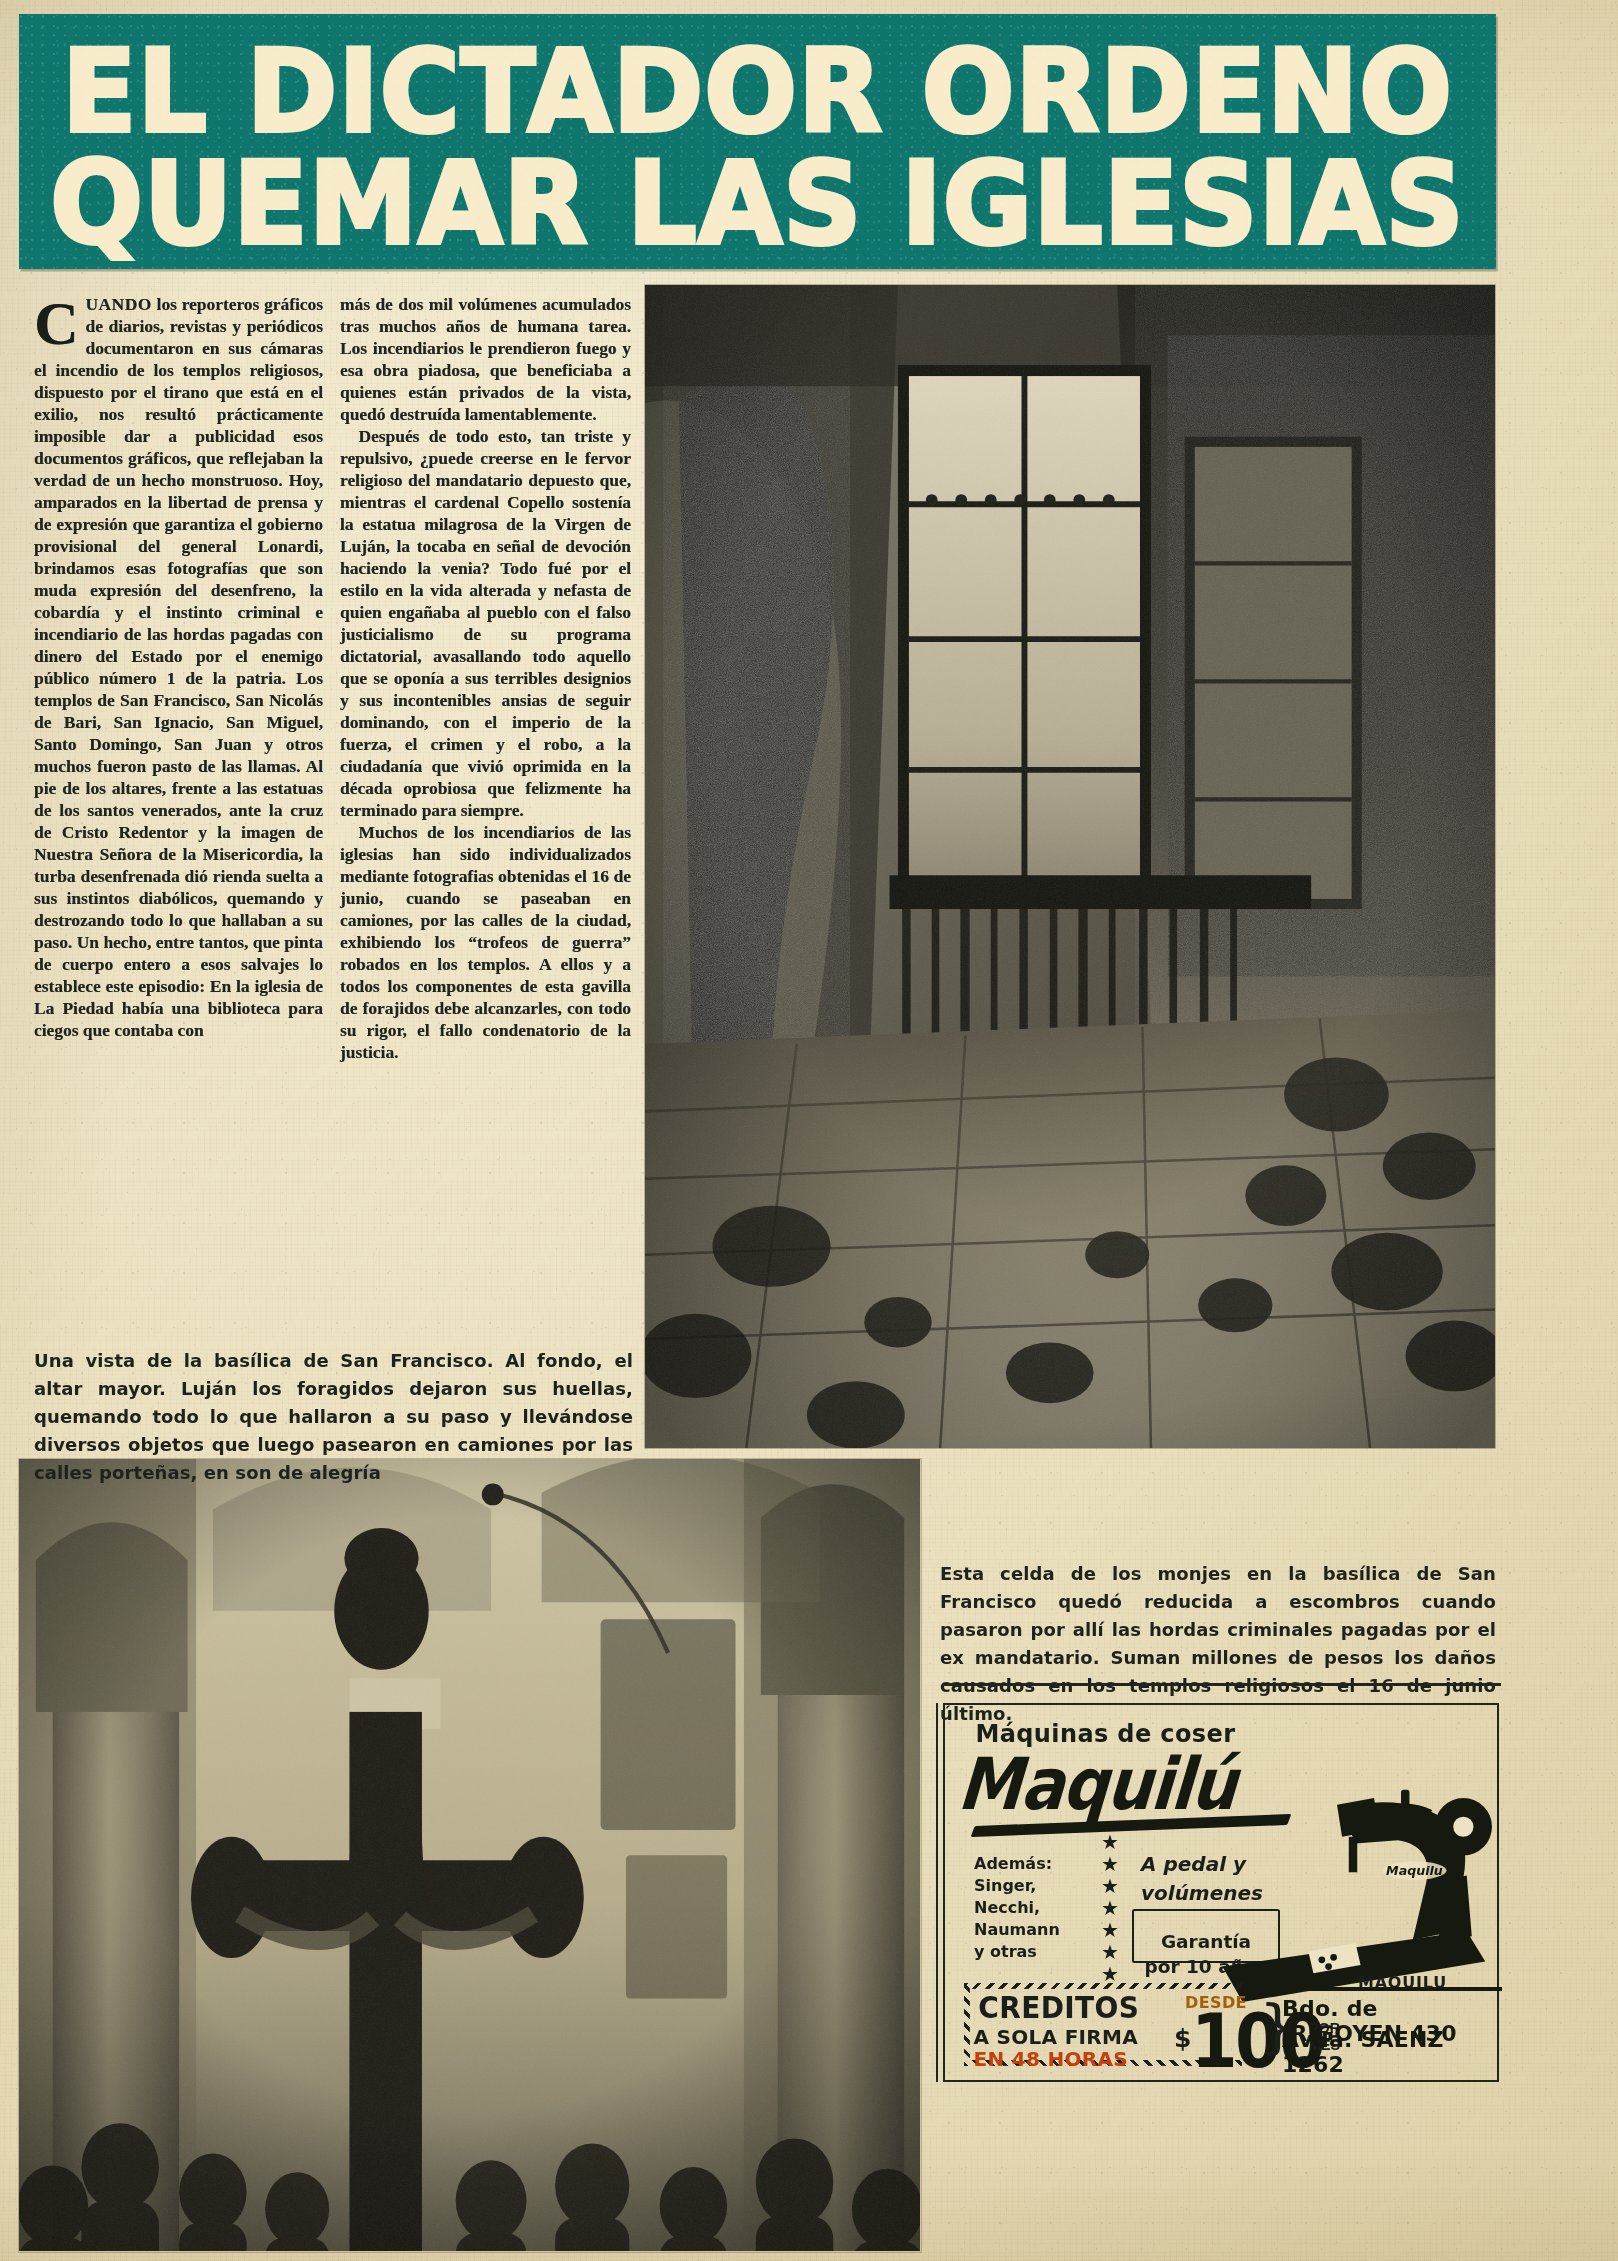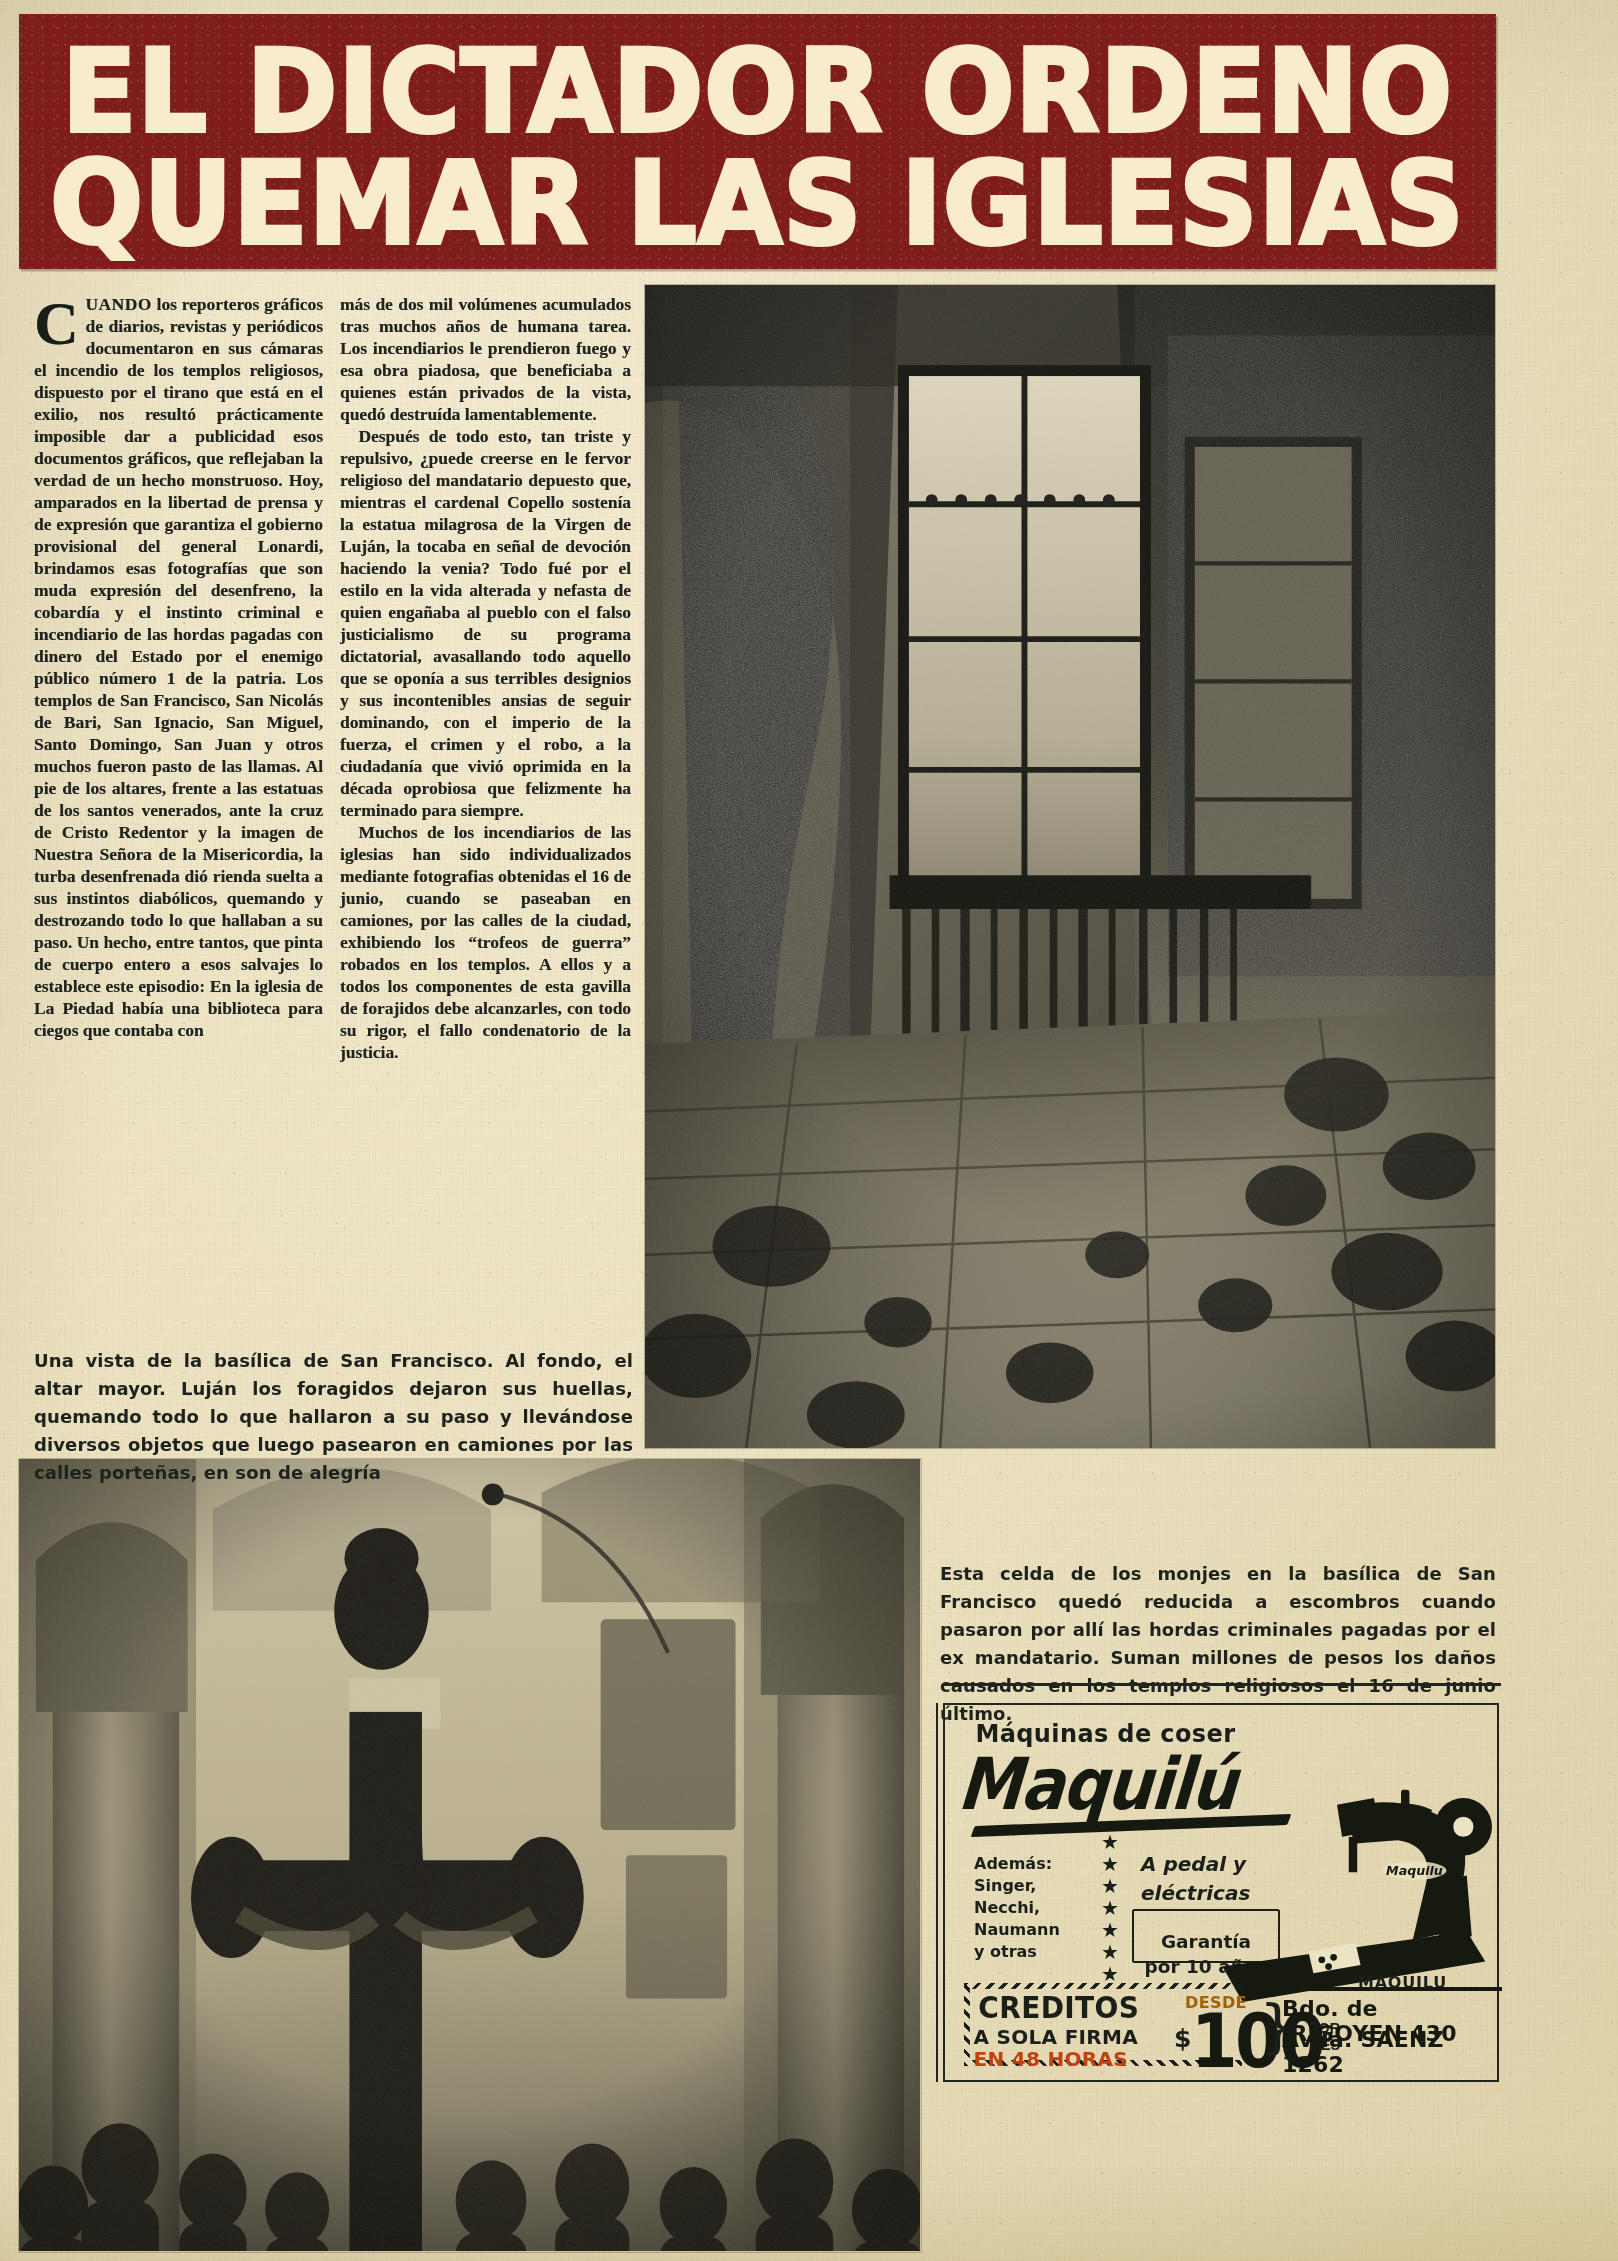--- a/index.html
+++ b/index.html
@@ -31,21 +31,21 @@
       radial-gradient(circle at 37% 23%, rgba(90,70,30,.4) 0 0.8px, transparent 0.8px),
       radial-gradient(circle at 61% 46%, rgba(90,70,30,.45) 0 0.8px, transparent 0.8px),
       radial-gradient(circle at 83% 71%, rgba(90,70,30,.4) 0 0.8px, transparent 0.8px),
       radial-gradient(circle at 24% 88%, rgba(90,70,30,.45) 0 0.8px, transparent 0.8px);
     background-size: 31px 35px, 45px 40px, 51px 50px, 36px 56px, 60px 45px;
   }
 
   
   #banner {
     position:absolute; left:18.5px; top:13.5px; width:1477px; height:255px;
-    background:#7f1d1d;
+    background:#0f766e;
     box-shadow: 1.7px 2.5px 0 rgba(0,0,0,.25);
   }
   #banner::after{
     content:""; position:absolute; inset:0; opacity:.30; mix-blend-mode:screen;
     background-image:
       radial-gradient(circle at 18% 31%, rgba(200,195,170,.55) 0 1px, transparent 1.1px),
       radial-gradient(circle at 67% 12%, rgba(200,195,170,.45) 0 0.9px, transparent 1px),
       radial-gradient(circle at 44% 78%, rgba(200,195,170,.5) 0 0.9px, transparent 1px);
     background-size: 11px 9.3px, 14.3px 12.6px, 16px 17.7px;
   }
@@ -502,21 +502,21 @@
     <span>★</span>
     <span>★</span>
     <span>★</span>
     <span>★</span>
     <span>★</span>
     <span>★</span>
   </div>
 
   <div class="ad-feature">
     <div>A pedal y</div>
-    <div>eléctricas</div>
+    <div>volúmenes</div>
   </div>
 
   <div class="ad-warranty">
     <div>Garantía</div>
     <div>por 10 años</div>
   </div>
 
   <div class="ad-machine">
     <svg viewBox="0 0 330 330" width="278" height="278">
       <g fill="#15190f">

